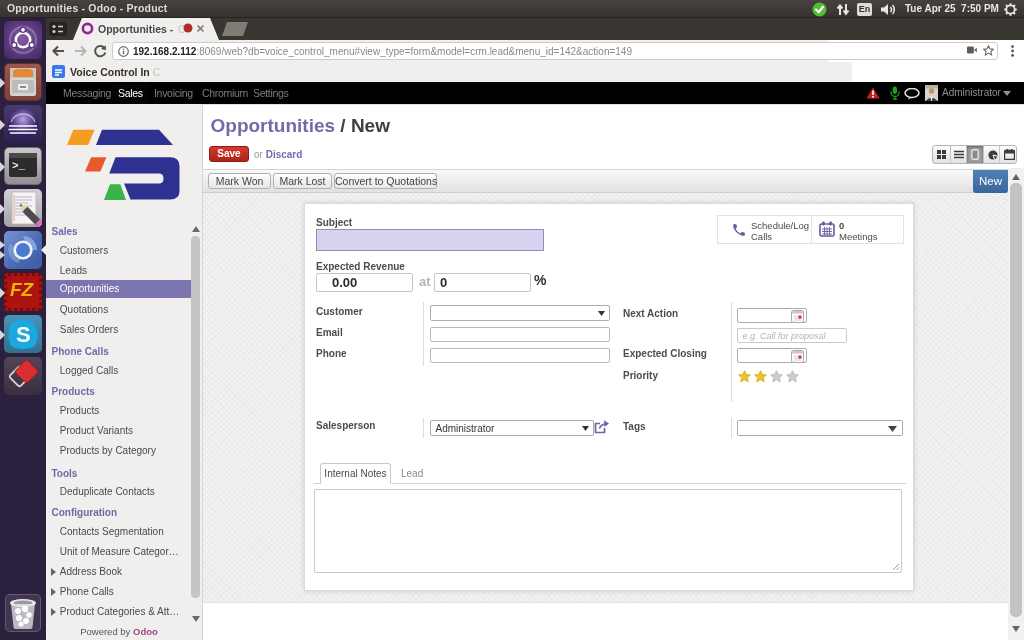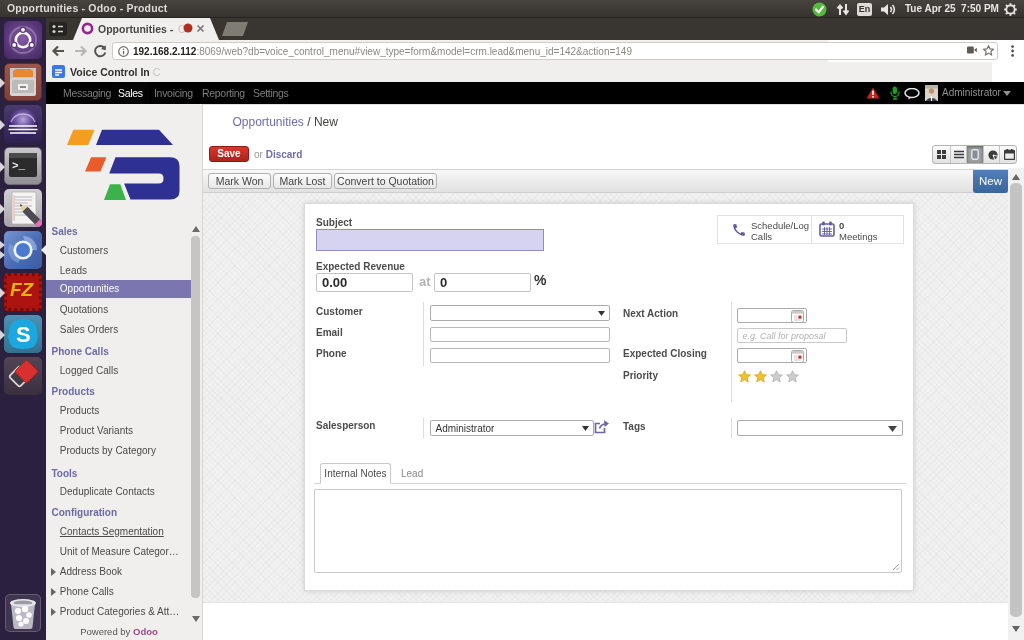--- a/index.html
+++ b/index.html
@@ -82,32 +82,32 @@
   <svg class="abs" style="left:936.5px;top:5px" width="11" height="11">
         <path d="M5.5 0.8 L7 3.9 L10.4 4.2 L7.9 6.5 L8.6 9.9 L5.5 8.1 L2.4 9.9 L3.1 6.5 L0.6 4.2 L4 3.9 Z" fill="none" stroke="#6e6b67" stroke-width="1.1"></path>
       </svg>
   <svg class="abs" style="left:964.5px;top:5px" width="4" height="12">
         <circle cx="1.6" cy="1.6" r="1.4" fill="#55524e"></circle>
         <circle cx="1.6" cy="6" r="1.4" fill="#55524e"></circle>
         <circle cx="1.6" cy="10.4" r="1.4" fill="#55524e"></circle>
       </svg>
 </div>
 
-<div class="abs" style="left:46px;top:62px;width:946px;height:20px;background:#f1efed;">
+<div class="abs" style="left:46px;top:62px;width:806px;height:20px;background:#f1efed;">
   <div class="abs" style="left:6px;top:3px;width:13px;height:13px;background:#3a78ea;border-radius:2px;"><svg width="13" height="13">
           <path d="M3 4 H10 M3 6.5 H10 M3 9 H7" stroke="#fff" stroke-width="1.4"></path>
         </svg></div>
   <div class="abs" style="left:24px;top:4px;font-size:10.5px;font-weight:bold;color:#33302c;">Voice Control In <span style="font-weight:normal;color:#c6c4c1;">C</span></div>
 </div>
 
 <div class="abs" style="left:46px;top:82px;width:978px;height:22px;background:#000000;">
   <div class="abs" style="left:17px;top:0;height:22px;line-height:22px;font-size:10.5px;letter-spacing:-0.3px;color:#7e7e7e;">Messaging</div>
   <div class="abs" style="left:66px;top:0;height:22px;line-height:22px;background:#040404;padding:0 6px;font-size:10.5px;letter-spacing:-0.3px;color:#fff;">Sales</div>
   <div class="abs" style="left:108px;top:0;height:22px;line-height:22px;font-size:10.5px;letter-spacing:-0.3px;color:#7e7e7e;">Invoicing</div>
-  <div class="abs" style="left:156px;top:0;height:22px;line-height:22px;font-size:10.5px;letter-spacing:-0.3px;color:#7e7e7e;">Reporting</div>
+  <div class="abs" style="left:156px;top:0;height:22px;line-height:22px;font-size:10.5px;letter-spacing:-0.3px;color:#7e7e7e;">Chromium</div>
   <div class="abs" style="left:207px;top:0;height:22px;line-height:22px;font-size:10.5px;letter-spacing:-0.3px;color:#7e7e7e;">Settings</div>
   <svg class="abs" style="left:820px;top:5px" width="14" height="12">
         <polygon points="7,0.5 13.5,11.5 0.5,11.5" fill="#cc1f1f"></polygon>
         <rect x="6.2" y="3.6" width="1.7" height="4.4" fill="#fff"></rect>
         <rect x="6.2" y="9" width="1.7" height="1.6" fill="#fff"></rect>
       </svg>
   <svg class="abs" style="left:844px;top:4px" width="10" height="14">
         <rect x="2.6" y="0.5" width="4.4" height="7.5" rx="2.2" fill="#1f9e1f"></rect>
         <path d="M1 5.5 V6.5 A4 4 0 0 0 9 6.5 V5.5 M5 10.5 V13 M3 13 H7" stroke="#1f9e1f" stroke-width="1.3" fill="none"></path>
       </svg>
@@ -279,21 +279,21 @@
   <div class="abs" style="left:13.8px;top:219.5px;color:#4a4a4a;">Sales Orders</div>
   <div class="abs" style="left:5.5px;top:242px;font-weight:bold;color:#6d6aa8;">Phone Calls</div>
   <div class="abs" style="left:13.8px;top:261px;color:#4a4a4a;">Logged Calls</div>
   <div class="abs" style="left:5.5px;top:282px;font-weight:bold;color:#6d6aa8;">Products</div>
   <div class="abs" style="left:13.8px;top:301px;color:#4a4a4a;">Products</div>
   <div class="abs" style="left:13.8px;top:320.5px;color:#4a4a4a;">Product Variants</div>
   <div class="abs" style="left:13.8px;top:340.5px;color:#4a4a4a;">Products by Category</div>
   <div class="abs" style="left:5.5px;top:364px;font-weight:bold;color:#6d6aa8;">Tools</div>
   <div class="abs" style="left:13.8px;top:382px;color:#4a4a4a;">Deduplicate Contacts</div>
   <div class="abs" style="left:5.5px;top:403px;font-weight:bold;color:#6d6aa8;">Configuration</div>
-  <div class="abs" style="left:13.8px;top:421.5px;color:#4a4a4a;text-decoration:underline;">Contacts Segmentation</div>
+  <div class="abs" style="left:13.8px;top:421.5px;color:#4a4a4a;">Contacts Segmentation</div>
   <div class="abs" style="left:13.8px;top:441.5px;color:#4a4a4a;">Unit of Measure Categor…</div>
   <svg class="abs" style="left:5px;top:464px" width="5" height="8">
         <polygon points="0,0 5,4 0,8" fill="#666"></polygon>
       </svg>
   <div class="abs" style="left:13.8px;top:461.5px;color:#4a4a4a;">Address Book</div>
   <svg class="abs" style="left:5px;top:484px" width="5" height="8">
         <polygon points="0,0 5,4 0,8" fill="#666"></polygon>
       </svg>
   <div class="abs" style="left:13.8px;top:481.5px;color:#4a4a4a;">Phone Calls</div>
   <svg class="abs" style="left:5px;top:504px" width="5" height="8">
@@ -304,21 +304,21 @@
   <div class="abs" style="left:145px;top:132px;width:9px;height:362px;background:#c6c5c4;border-radius:4px;"></div>
   <svg class="abs" style="left:146px;top:122px" width="8" height="6">
         <polygon points="4,0 8,6 0,6" fill="#6a6a6a"></polygon>
       </svg>
   <svg class="abs" style="left:146px;top:512px" width="8" height="6">
         <polygon points="0,0 8,0 4,6" fill="#6a6a6a"></polygon>
       </svg>
 </div>
 
 <div class="abs" style="left:203px;top:104px;width:821px;height:536px;background:#fff;border-top:1px solid #e2e0de;box-sizing:border-box;">
-  <div class="abs" style="left:7.5px;top:10px;font-size:12px;font-weight:normal;color:#40403f;margin-left:22px;"><span style="color:#6f6da8;">Opportunities</span> / New</div>
+  <div class="abs" style="left:7.5px;top:10px;font-size:19px;font-weight:bold;color:#40403f;"><span style="color:#6f6da8;">Opportunities</span> / New</div>
   <div class="abs" style="left:6px;top:41px;width:40px;height:16px;background:linear-gradient(#d5392b,#ae221c);border:1px solid #8f1a14;border-radius:3px;box-sizing:border-box;color:#fff;font-size:10px;font-weight:bold;text-align:center;line-height:14px;">Save</div>
   <div class="abs" style="left:51px;top:43.5px;font-size:10px;color:#999;">or <span style="color:#6f6da8;font-weight:bold;">Discard</span></div>
 
   <div class="abs" style="left:729px;top:40px;width:85px;height:19px;border:1px solid #b4b4b4;border-radius:3px;background:linear-gradient(#fcfcfc,#e2e2e2);box-sizing:border-box;">
     <div class="abs" style="left:16.6px;top:0;width:1px;height:17px;background:#c4c4c4;"></div>
     <div class="abs" style="left:33.2px;top:0;width:1px;height:17px;background:#c4c4c4;"></div>
     <div class="abs" style="left:49.8px;top:0;width:1px;height:17px;background:#c4c4c4;"></div>
     <div class="abs" style="left:66.4px;top:0;width:1px;height:17px;background:#c4c4c4;"></div>
     <div class="abs" style="left:34.2px;top:0;width:15.6px;height:17px;background:#9e9e9e;box-shadow:inset 0 1px 3px rgba(0,0,0,0.4);"></div>
     <svg class="abs" style="left:4px;top:4px" width="9" height="9">
@@ -341,21 +341,21 @@
           <rect x="0.5" y="1.5" width="10" height="9" rx="1" fill="none" stroke="#3c3c3c" stroke-width="1.4"></rect>
           <rect x="0.5" y="1.5" width="10" height="3" fill="#3c3c3c"></rect>
           <rect x="2.5" y="0" width="1.6" height="2.4" fill="#3c3c3c"></rect>
           <rect x="6.9" y="0" width="1.6" height="2.4" fill="#3c3c3c"></rect>
         </svg>
   </div>
 
   <div class="abs" style="left:0;top:64px;width:805px;height:24px;background:linear-gradient(#f8f8f8,#e1e1e1);border-top:1px solid #d4d4d4;border-bottom:1px solid #cecece;box-sizing:border-box;">
     <div class="abs" style="left:5px;top:3px;width:63px;height:16px;background:linear-gradient(#fdfdfd,#e7e7e7);border:1px solid #b0b0b0;border-radius:3px;box-sizing:border-box;font-size:10.5px;color:#444;text-align:center;line-height:14px;">Mark Won</div>
     <div class="abs" style="left:70px;top:3px;width:59px;height:16px;background:linear-gradient(#fdfdfd,#e7e7e7);border:1px solid #b0b0b0;border-radius:3px;box-sizing:border-box;font-size:10.5px;color:#444;text-align:center;line-height:14px;">Mark Lost</div>
-    <div class="abs" style="left:131px;top:3px;width:103px;height:16px;background:linear-gradient(#fdfdfd,#e7e7e7);border:1px solid #b0b0b0;border-radius:3px;box-sizing:border-box;font-size:10.5px;color:#444;text-align:center;line-height:14px;white-space:nowrap;">Convert to Quotation</div>
+    <div class="abs" style="left:131px;top:3px;width:103px;height:16px;background:linear-gradient(#fdfdfd,#e7e7e7);border:1px solid #b0b0b0;border-radius:3px;box-sizing:border-box;font-size:10.5px;color:#444;text-align:center;line-height:14px;white-space:nowrap;">Convert to Quotations</div>
     <div class="abs" style="left:770px;top:0;width:35px;height:23px;background:linear-gradient(#4e80b7,#3a659b);border-radius:0 0 3px 3px;color:#fff;font-size:11.5px;text-align:center;line-height:23px;">New</div>
   </div>
 
   <div class="abs" style="left:0;top:88px;width:805px;height:410px;background-color:#f2f1f1;background-image:repeating-linear-gradient(45deg,rgba(0,0,0,0.025) 0 1px,rgba(0,0,0,0) 1px 4px),repeating-linear-gradient(-45deg,rgba(0,0,0,0.025) 0 1px,rgba(0,0,0,0) 1px 4px);border-bottom:1px solid #e3e3e3;box-sizing:border-box;"></div>
 
   <div class="abs" style="left:101px;top:98px;width:610px;height:388px;background:#fff;border:1px solid #dadada;box-shadow:0 0 5px rgba(0,0,0,0.14);box-sizing:border-box;font-size:10px;color:#4c4c4c;">
     <div class="abs" style="left:11px;top:13px;font-weight:bold;">Subject</div>
     <div class="abs" style="left:11px;top:25px;width:228px;height:22px;background:#d6d3f1;border:1px solid #908db8;box-sizing:border-box;"></div>
     <div class="abs" style="left:412px;top:11px;width:187px;height:29px;border:1px solid #e2e2e2;box-sizing:border-box;">
       <div class="abs" style="left:93px;top:0;width:1px;height:27px;background:#e2e2e2;"></div>
@@ -365,21 +365,21 @@
       <div class="abs" style="left:33px;top:3.5px;font-size:9.5px;line-height:11px;color:#4a4a4a;">Schedule/Log<br>Calls</div>
       <svg class="abs" style="left:101px;top:5px" width="16" height="17">
             <rect x="1" y="3" width="14" height="12" rx="1.5" fill="none" stroke="#625d9e" stroke-width="1.6"></rect>
             <rect x="3.2" y="0.5" width="2.6" height="4" rx="1" fill="#625d9e"></rect>
             <rect x="10.2" y="0.5" width="2.6" height="4" rx="1" fill="#625d9e"></rect>
             <path d="M3 8 H13 M3 10.5 H13 M3 13 H13 M5.5 6 V14 M8 6 V14 M10.5 6 V14" stroke="#625d9e" stroke-width="0.9"></path>
           </svg>
       <div class="abs" style="left:121px;top:3.5px;font-size:9.5px;line-height:11px;color:#4a4a4a;"><b>0</b><br>Meetings</div>
     </div>
     <div class="abs" style="left:11px;top:56.5px;font-weight:bold;">Expected Revenue</div>
-    <div class="abs" style="left:11px;top:68.5px;width:97px;height:19px;background:#fff;border:1px solid #c4c4c4;border-radius:2px;box-sizing:border-box;font-size:13px;font-weight:bold;color:#2b2b2b;line-height:17px;padding-left:5px;">0.00</div>
+    <div class="abs" style="left:11px;top:68.5px;width:97px;height:19px;background:#fff;border:1px solid #c4c4c4;border-radius:2px;box-sizing:border-box;font-size:13px;font-weight:bold;color:#2b2b2b;line-height:17px;padding-left:15px;">0.00</div>
     <div class="abs" style="left:114px;top:70px;font-size:13px;font-weight:bold;color:#b4b4b4;">at</div>
     <div class="abs" style="left:129px;top:68.5px;width:97px;height:19px;background:#fff;border:1px solid #c4c4c4;border-radius:2px;box-sizing:border-box;font-size:13px;font-weight:bold;color:#2b2b2b;line-height:17px;padding-left:5px;">0</div>
     <div class="abs" style="left:229px;top:68px;font-size:14px;font-weight:bold;color:#333;">%</div>
     <div class="abs" style="left:11px;top:101.5px;font-weight:bold;">Customer</div>
     <div class="abs" style="left:11px;top:122.5px;font-weight:bold;">Email</div>
     <div class="abs" style="left:11px;top:143.5px;font-weight:bold;">Phone</div>
     <div class="abs" style="left:118px;top:98px;width:1px;height:64px;background:#ddd;"></div>
     <div class="abs" style="left:124.5px;top:101px;width:180px;height:16px;background:#fff;border:1px solid #ababab;border-radius:2px;box-sizing:border-box;">
           <svg style="position:absolute;right:4px;top:5px" width="7" height="5">
             <polygon points="0,0 7,0 3.5,5" fill="#333"></polygon>

